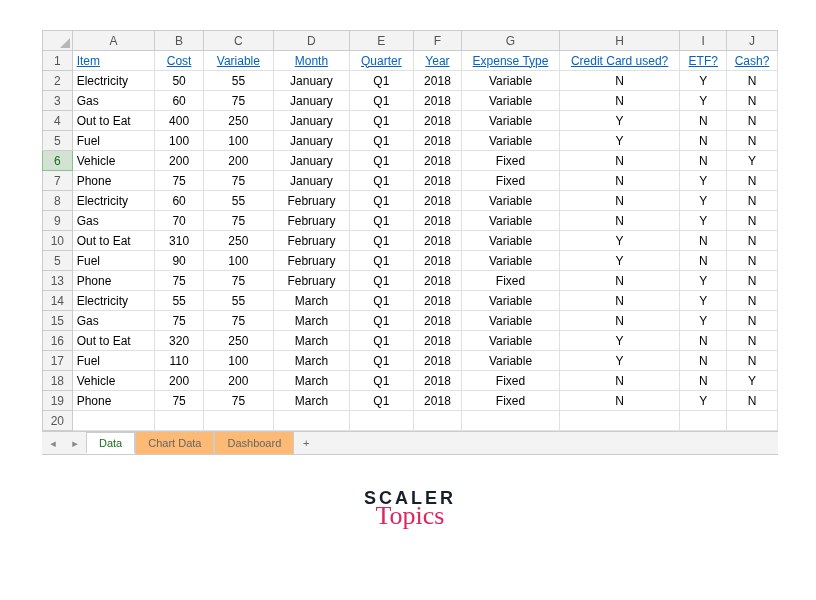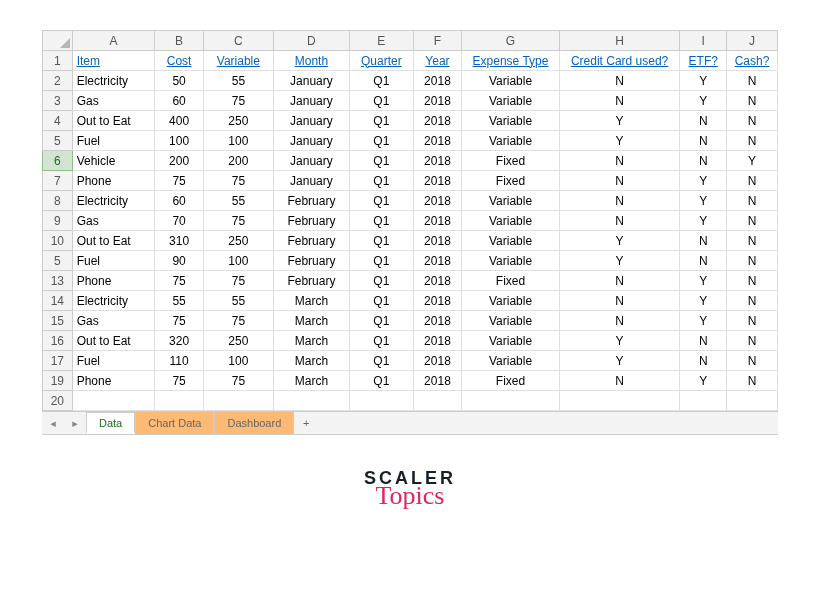--- a/index.html
+++ b/index.html
@@ -382,20 +382,33 @@
           <td class="c">100</td>
           <td class="c">March</td>
           <td class="c">Q1</td>
           <td class="c">2018</td>
           <td class="c">Variable</td>
           <td class="c">Y</td>
           <td class="c">N</td>
           <td class="c">N</td>
         </tr>
         <tr class="datarow">
+          <th class="rowhead">18</th>
+          <td class="l">Vehicle</td>
+          <td class="c">200</td>
+          <td class="c">200</td>
+          <td class="c">March</td>
+          <td class="c">Q1</td>
+          <td class="c">2018</td>
+          <td class="c">Fixed</td>
+          <td class="c">N</td>
+          <td class="c">N</td>
+          <td class="c">Y</td>
+        </tr>
+        <tr class="datarow">
           <th class="rowhead">19</th>
           <td class="l">Phone</td>
           <td class="c">75</td>
           <td class="c">75</td>
           <td class="c">March</td>
           <td class="c">Q1</td>
           <td class="c">2018</td>
           <td class="c">Fixed</td>
           <td class="c">N</td>
           <td class="c">Y</td>

